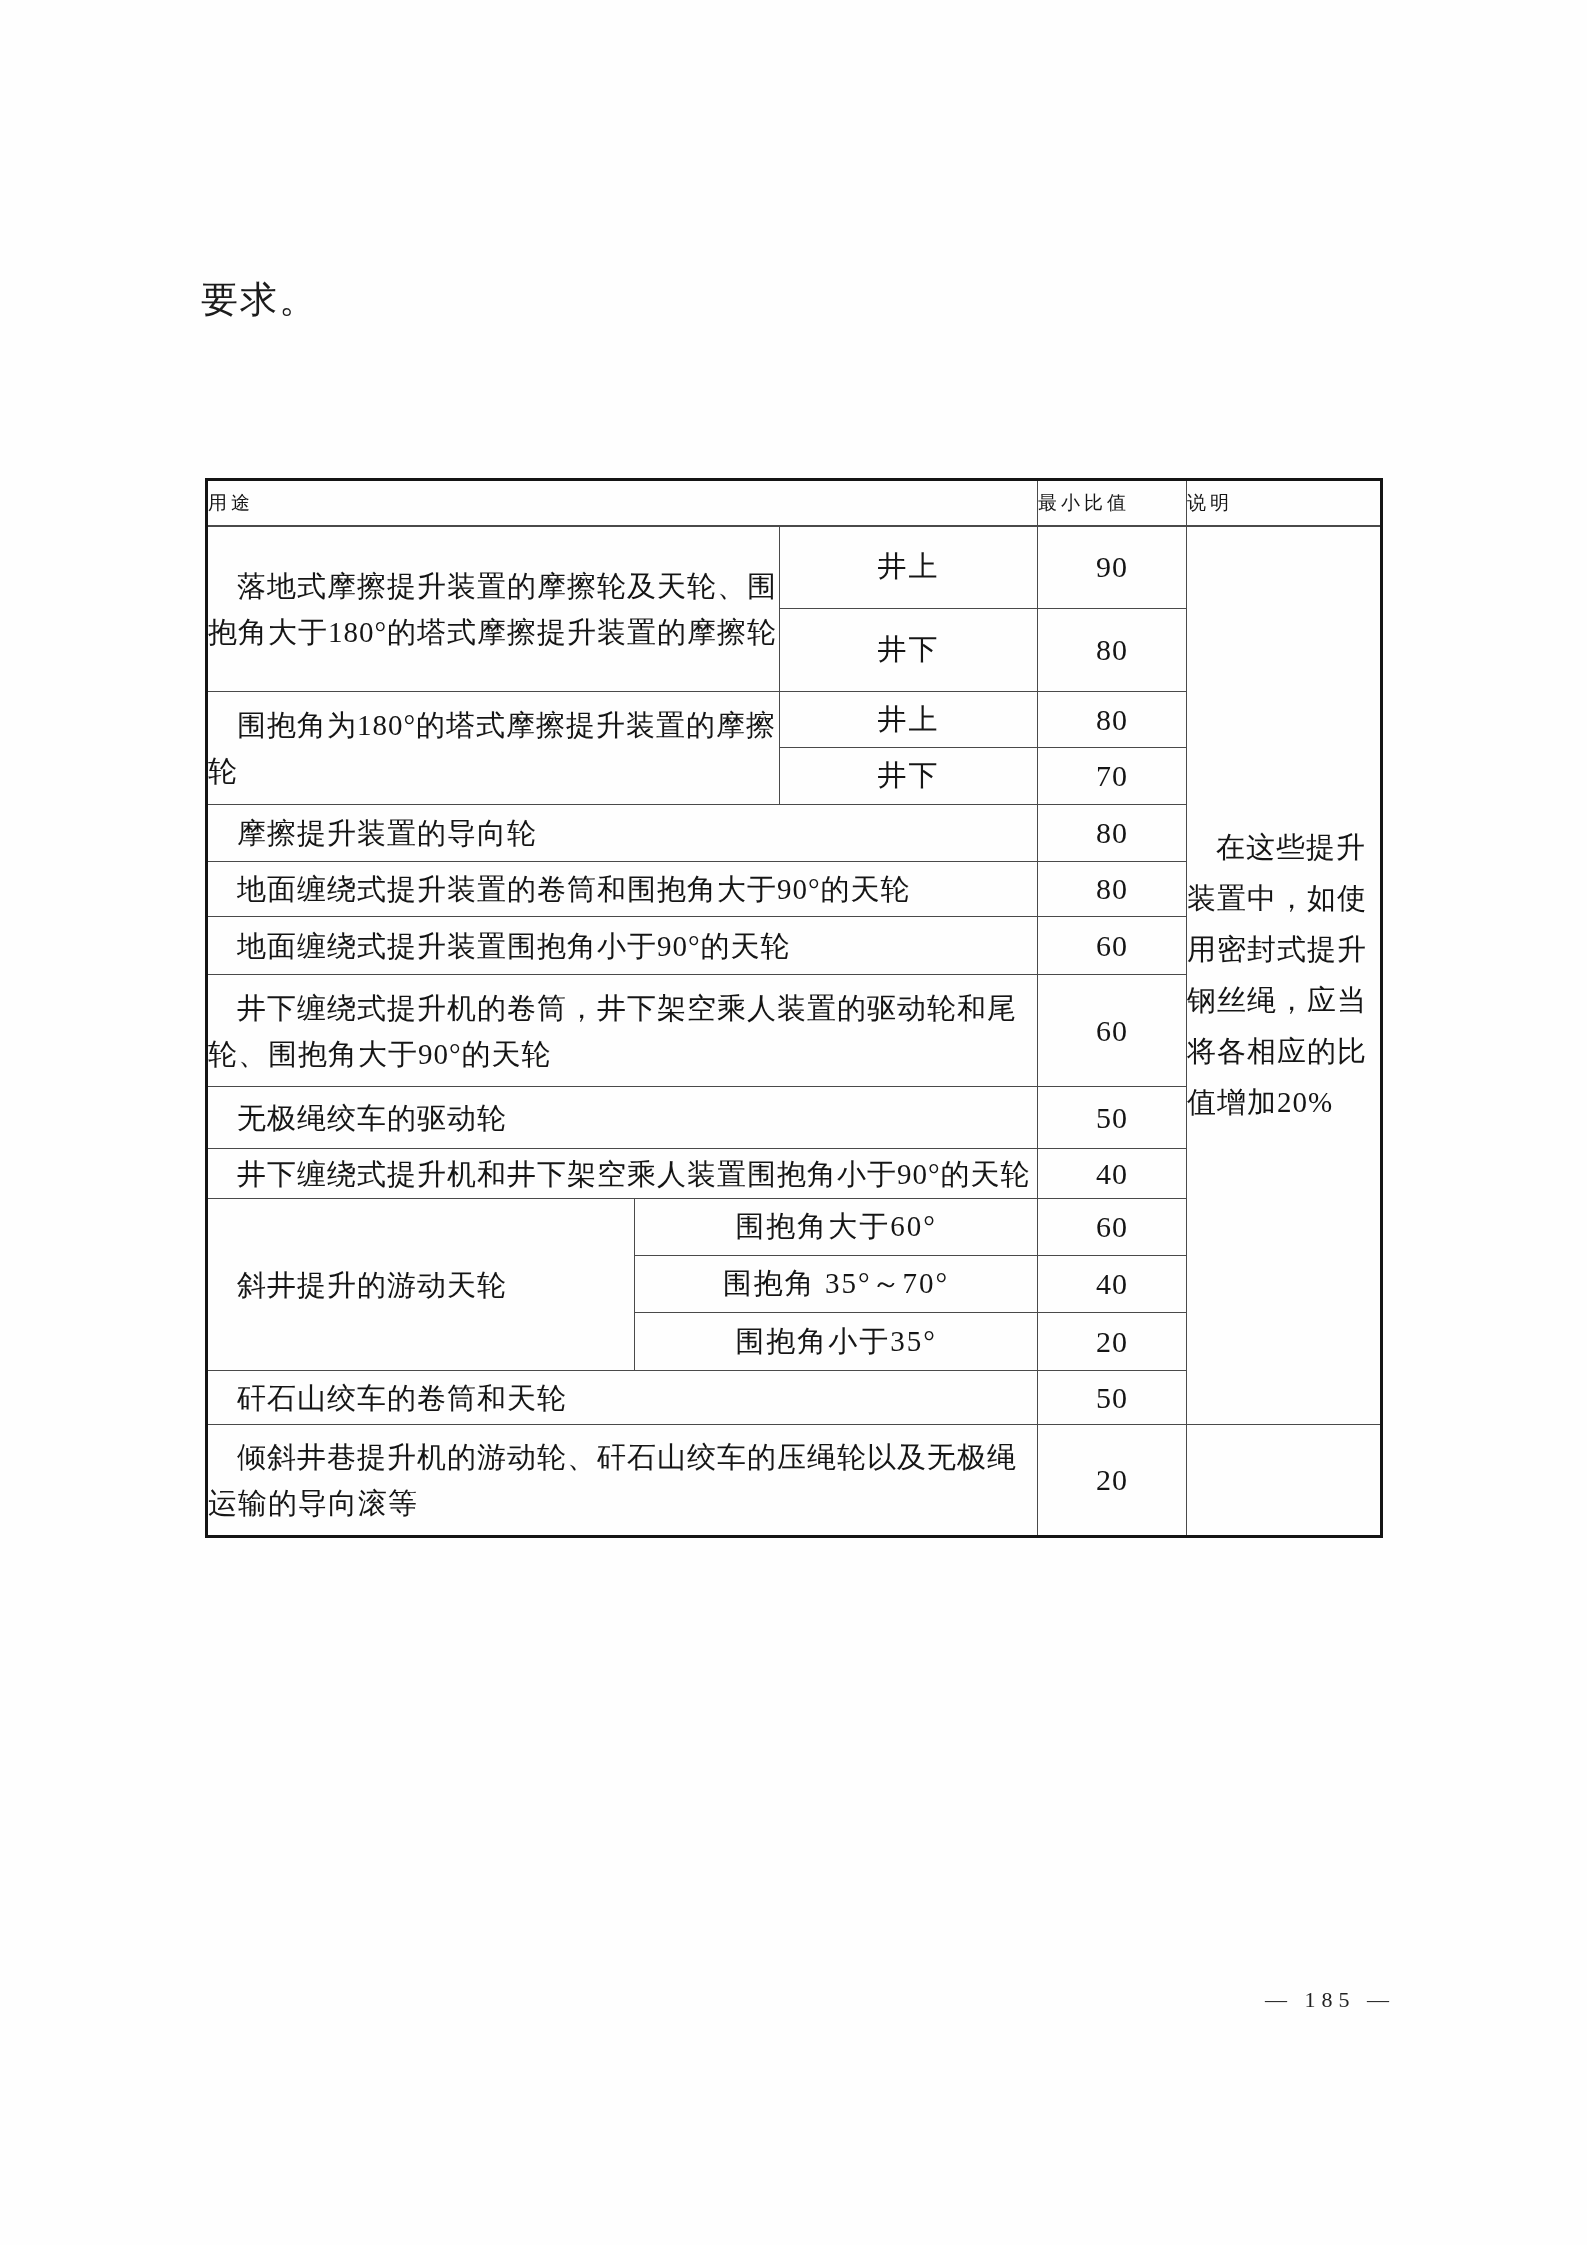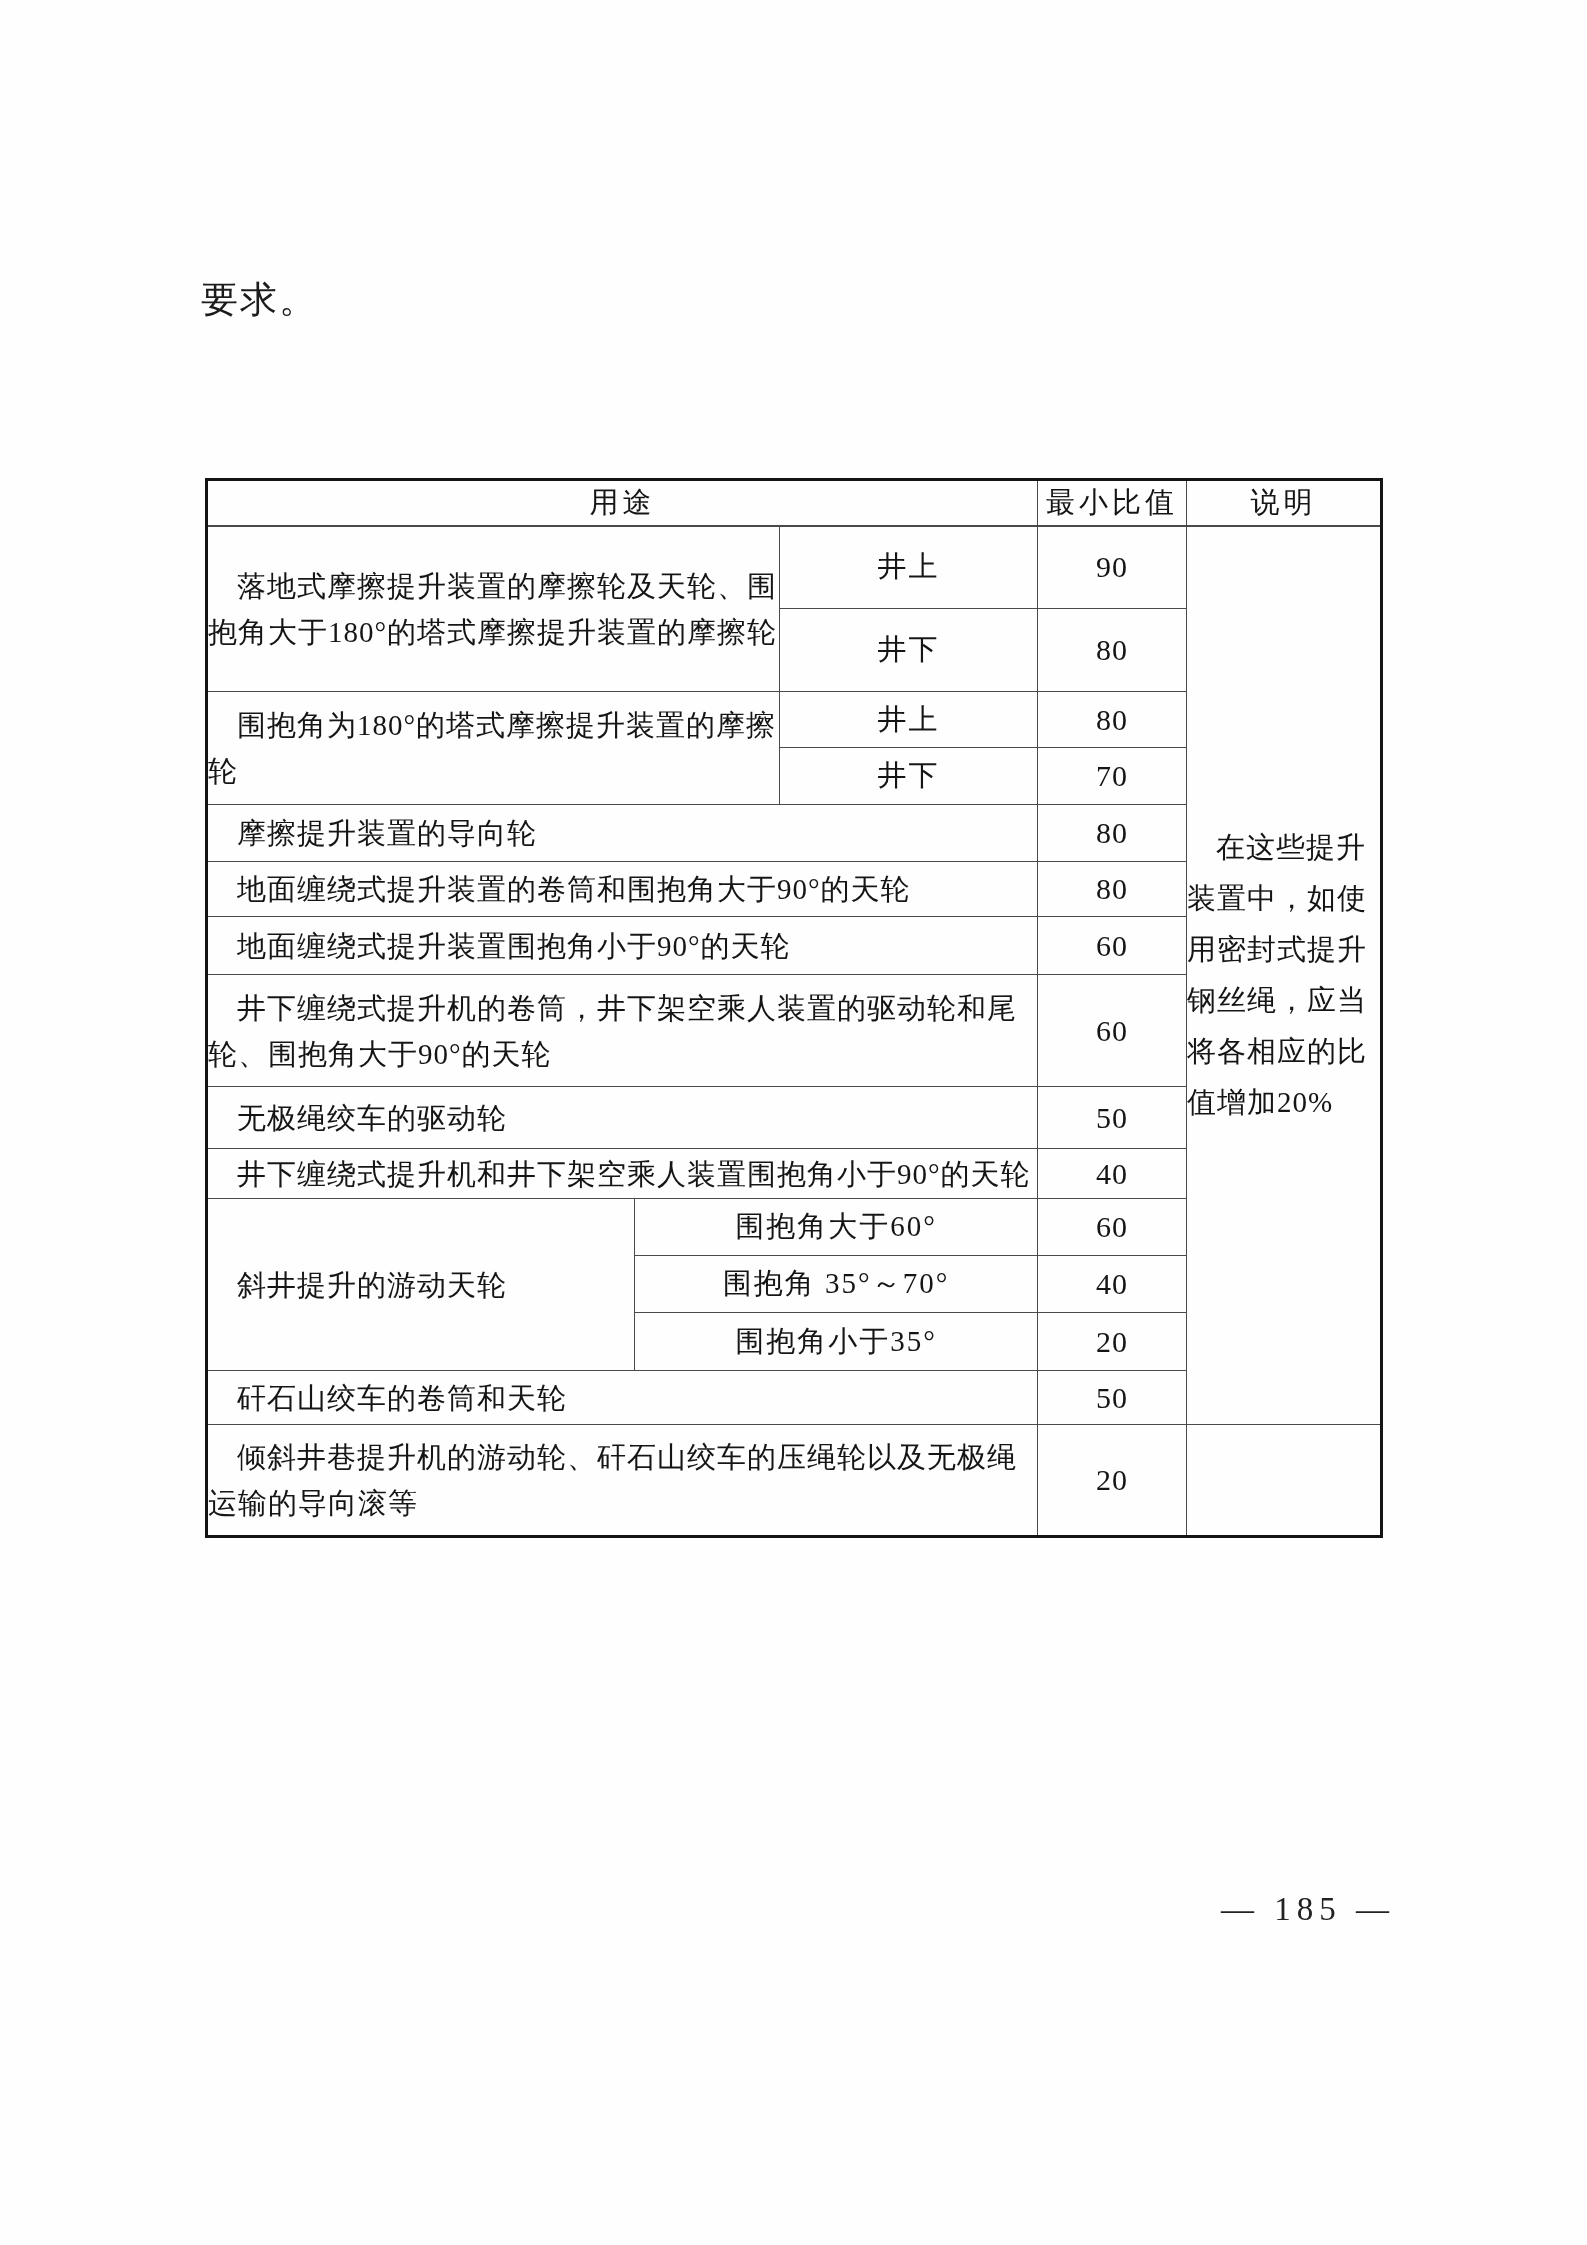--- a/index.html
+++ b/index.html
@@ -34,21 +34,21 @@
     font-size:29px;color:#151515;
   }
   table.spec td{
     border:1.6px solid #4a4a4a;
     vertical-align:middle;
     padding:0;
     overflow:hidden;
   }
   table.spec{border:3px solid #141414;}
   tr.hdr td{
-    text-align:center;font-size:29px;letter-spacing:4px;
+    font-size:19px;letter-spacing:4px;
     border-bottom-width:2.2px;
   }
   td.usage{
     text-align:left;line-height:46px;
     padding:4px 10px 4px 10px;
     text-indent:1em;letter-spacing:1px;
   }
   td.sub{ text-align:center;letter-spacing:2px; }
   td.val{ text-align:center;font-size:30px;letter-spacing:1px; }
   td.note{
@@ -65,22 +65,22 @@
   }
   .article .line{white-space:nowrap;}
   .article .fill{
     text-align:justify;text-align-last:justify;white-space:normal;
   }
   .article .indent{text-indent:2em;}
   .bold{font-weight:bold;letter-spacing:3px;}
 
   
   .page-num{
-    position:absolute;top:1891px;right:192px;
-    font-size:33px;letter-spacing:6px;color:#222;
+    position:absolute;top:1987px;right:192px;
+    font-size:22px;letter-spacing:6px;color:#222;
   }
 </style>
 </head>
 <body>
 
 <div class="page">
 
   <div class="intro-line">要求。</div>
 
 

